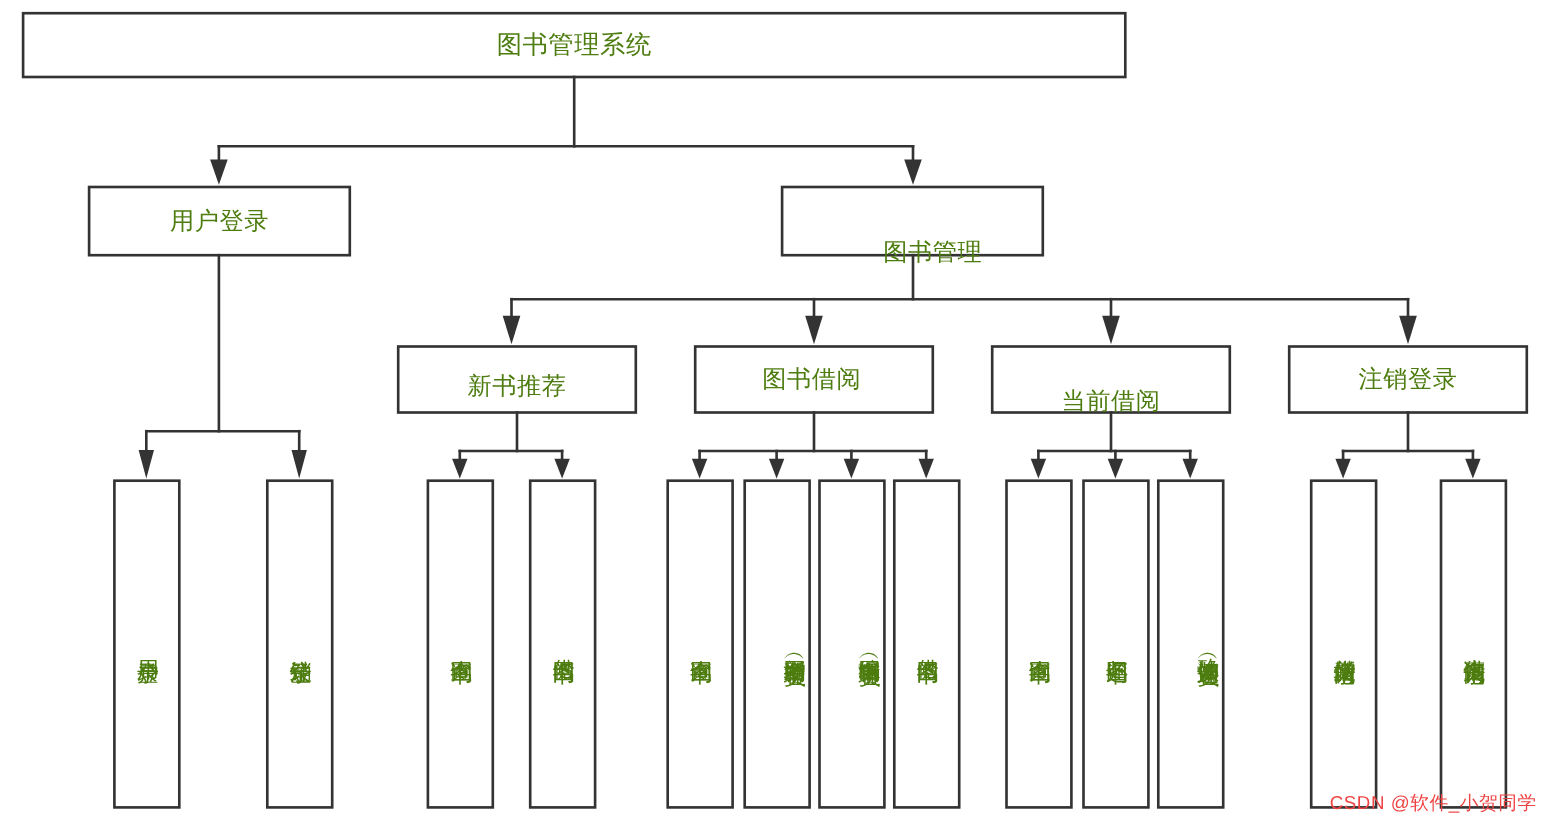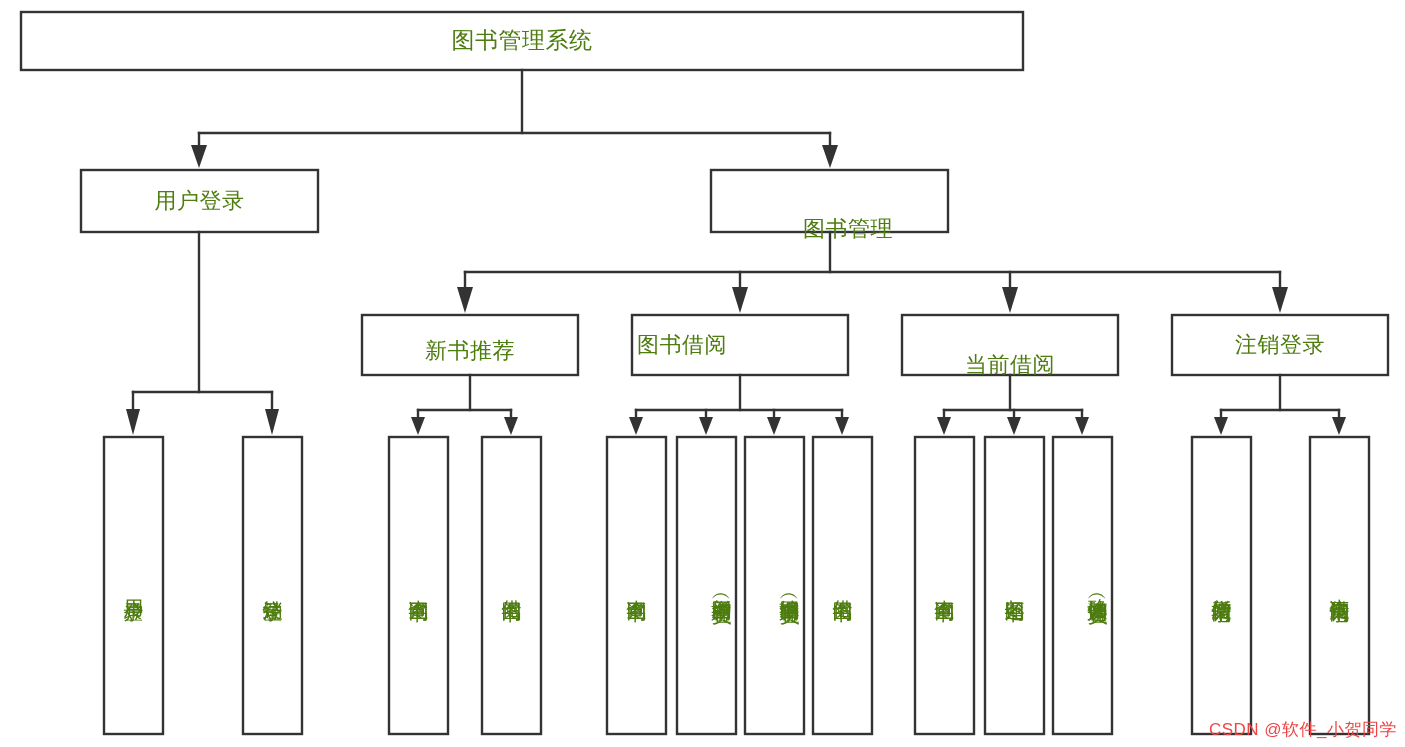--- a/index.html
+++ b/index.html
@@ -173,21 +173,21 @@
     <polygon class="arrow-head" points="1214,417 1228,417 1221,435"></polygon>
     <polygon class="arrow-head" points="1332,417 1346,417 1339,435"></polygon>
   </svg>
 
   <div class="node-label horizontal title-label" style="left:21px; top:12px; width:1002px; height:58px;">图书管理系统</div>
 
   <div class="node-label horizontal" style="left:81px; top:170px; width:237px; height:62px;">用户登录</div>
   <div class="node-label horizontal" style="left:724px; top:170px; width:248px; height:62px;margin-top:28px;">图书管理</div>
 
   <div class="node-label horizontal" style="left:362px; top:315px; width:216px; height:72px;">新书推荐</div>
-  <div class="node-label horizontal" style="left:596px; top:315px; width:172px; height:60px;">图书借阅</div>
+  <div class="node-label horizontal" style="left:652px; top:315px; width:172px; height:60px;">图书借阅</div>
   <div class="node-label horizontal" style="left:902px; top:315px; width:216px; height:60px;margin-top:20px;">当前借阅</div>
   <div class="node-label horizontal" style="left:1172px; top:315px; width:216px; height:60px;">注销登录</div>
 
   <div class="node-label vertical" style="left:104px; top:437px; width:59px; height:297px;">用户登录</div>
   <div class="node-label vertical" style="left:243px; top:437px; width:59px; height:297px;">注销登录</div>
 
   <div class="node-label vertical" style="left:389px; top:437px; width:59px; height:297px;">查询图书</div>
   <div class="node-label vertical" style="left:482px; top:437px; width:59px; height:297px;">借阅图书</div>
 
   <div class="node-label vertical" style="left:607px; top:437px; width:59px; height:297px;">查询图书</div>

